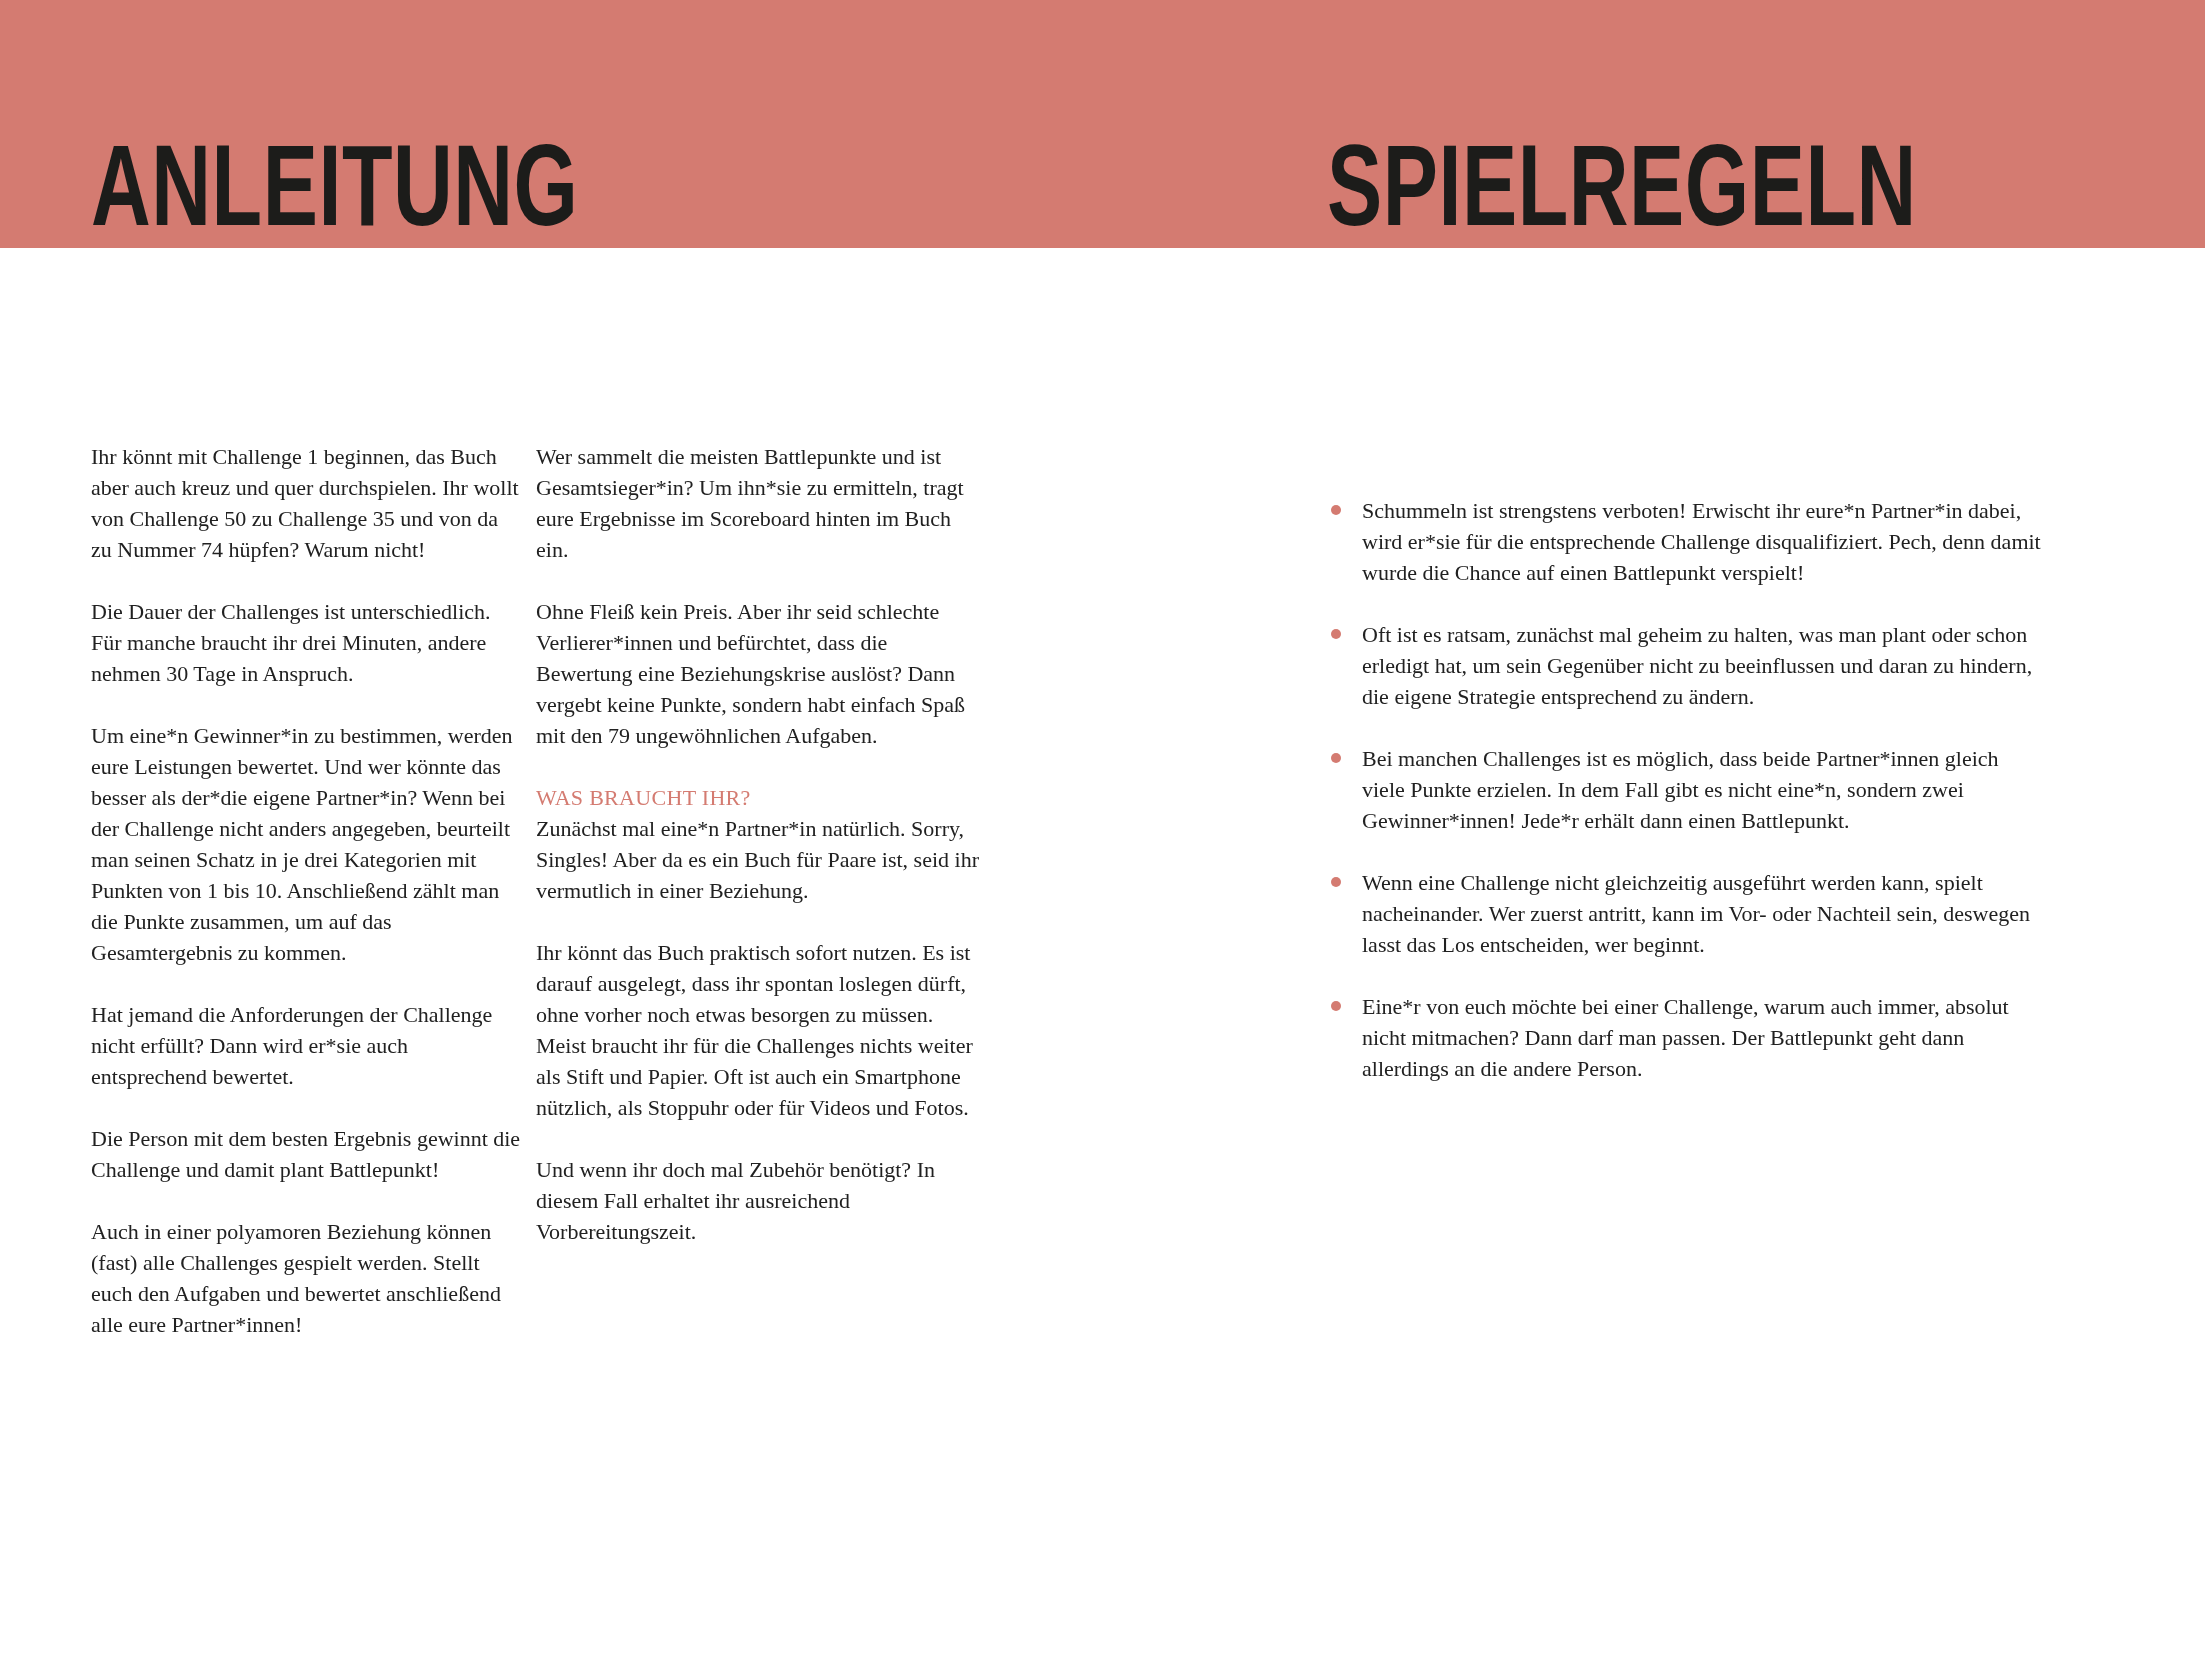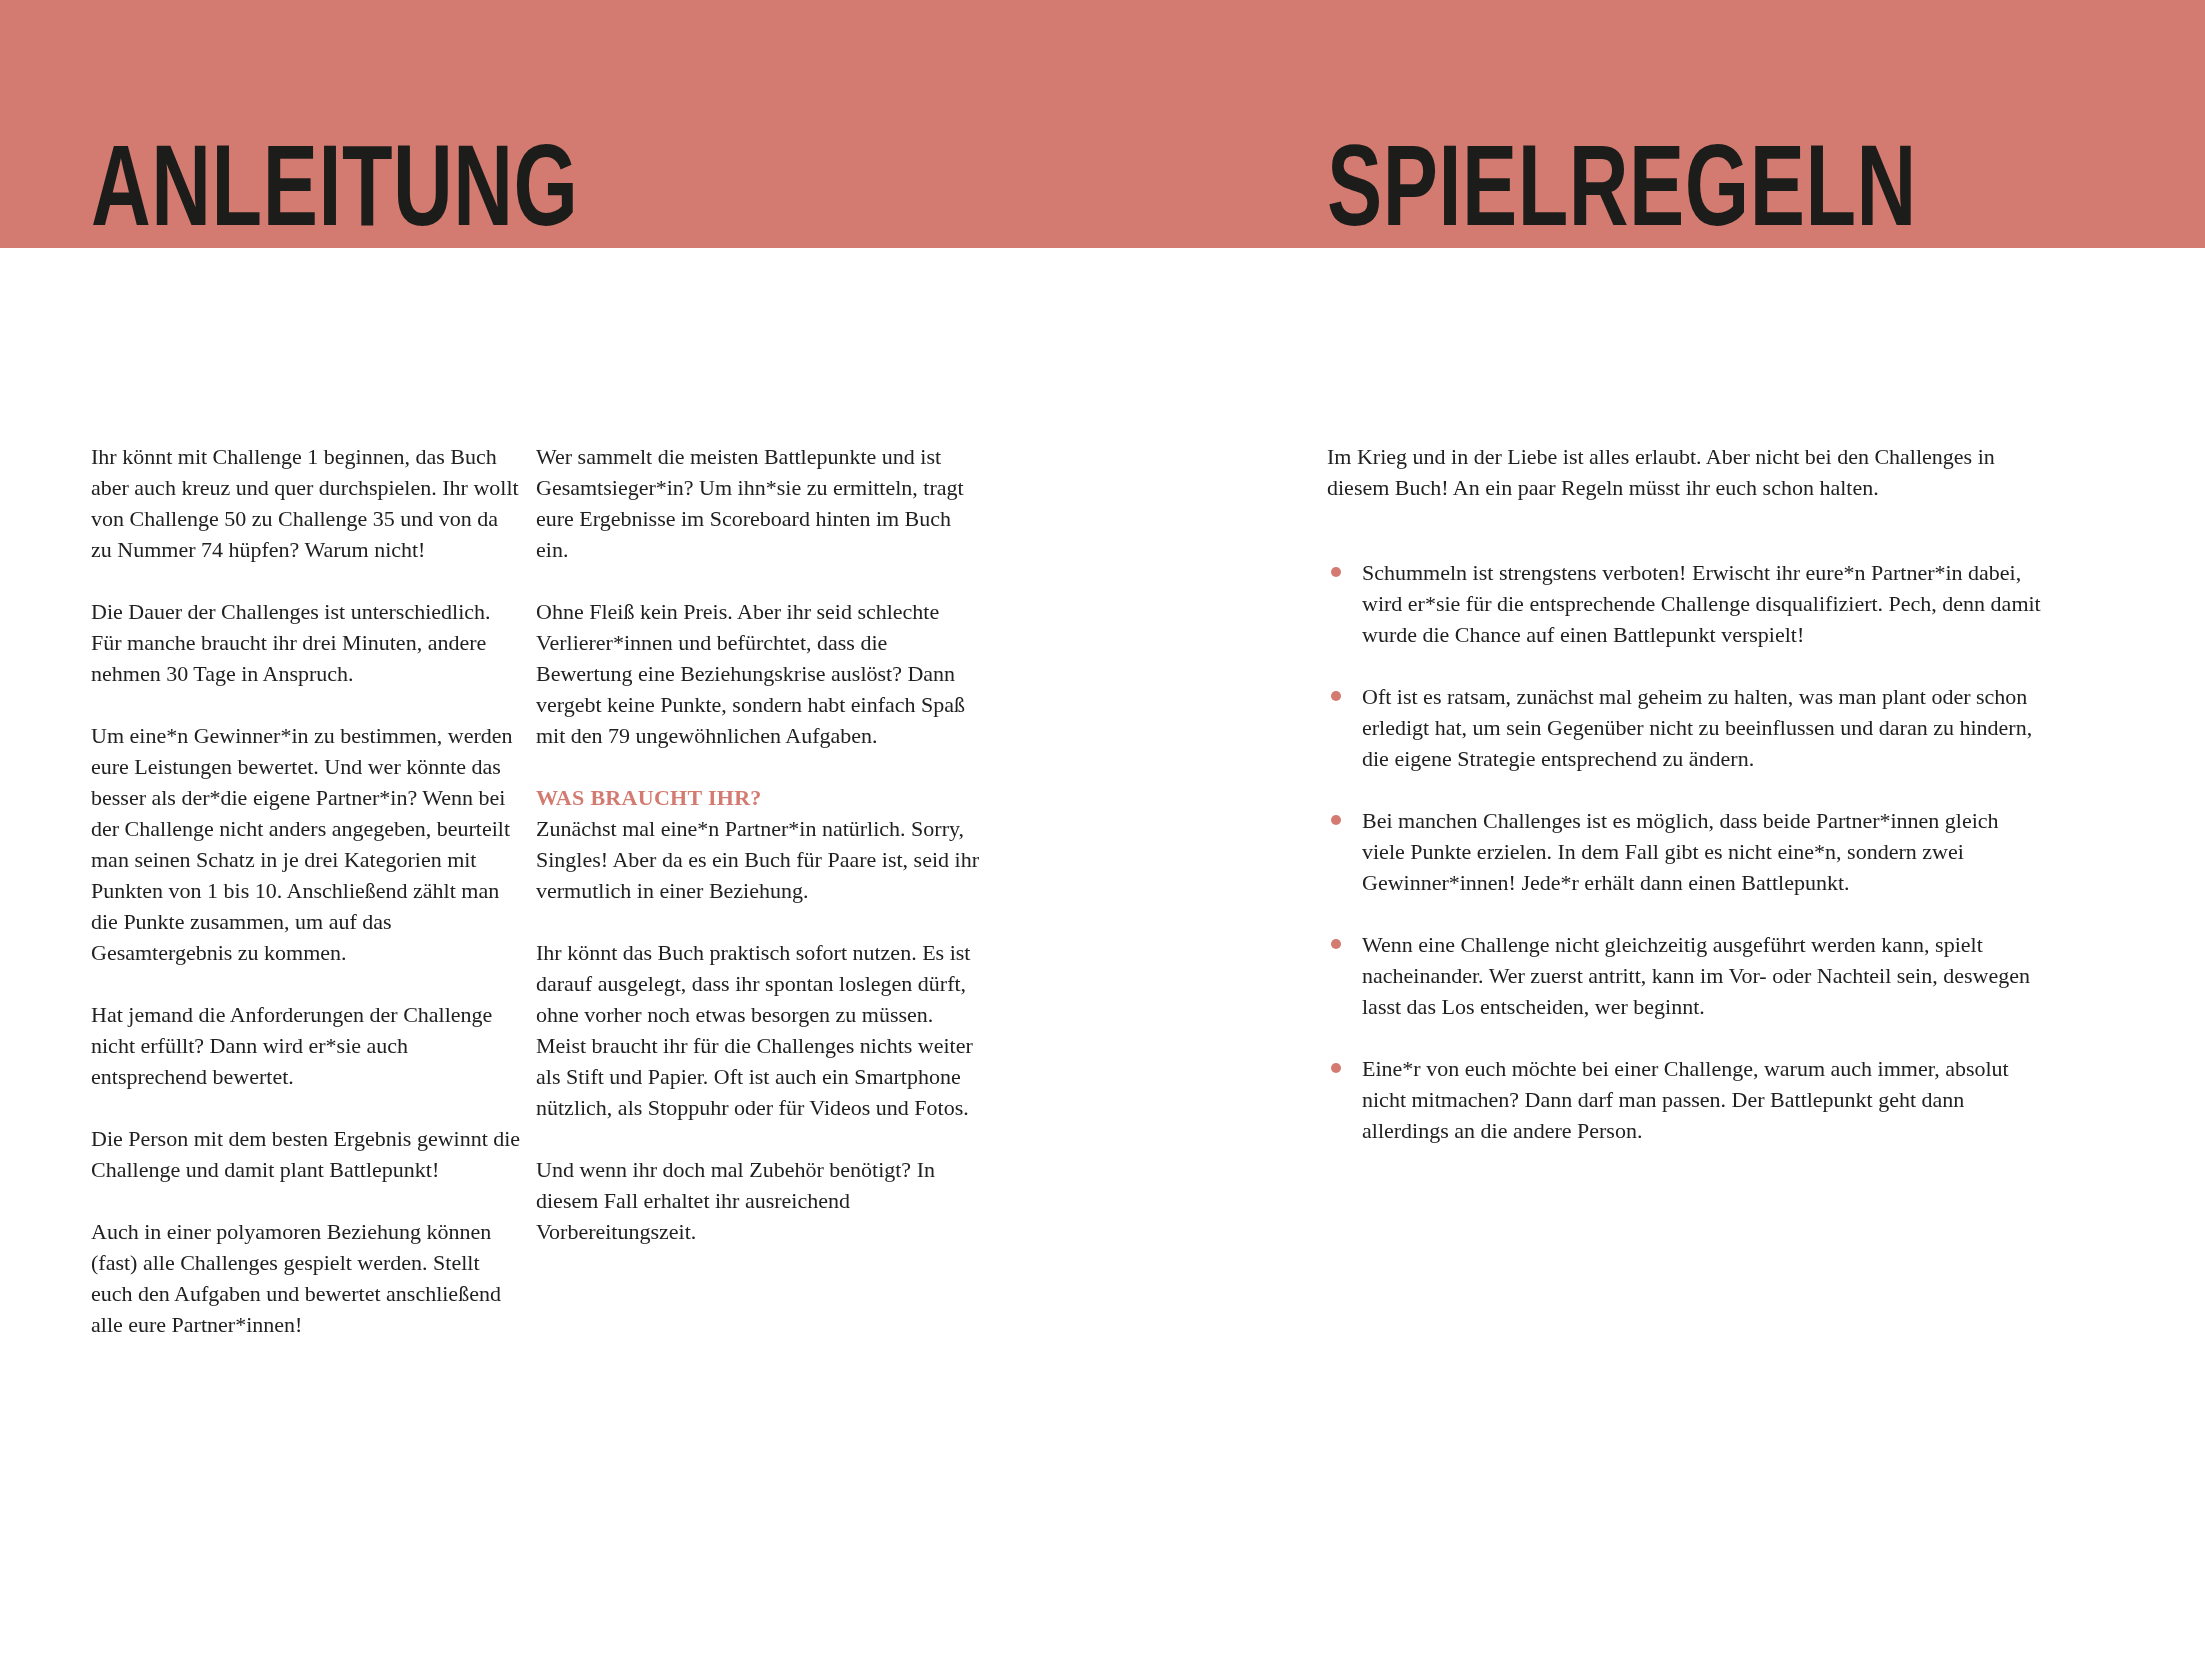--- a/index.html
+++ b/index.html
@@ -50,21 +50,21 @@
     font-size:22px;
     line-height:31px;
   }
   .col p{margin:0 0 31px 0;}
   .col-1{left:91px;width:431px;}
   .col-2{left:536px;width:444px;}
   .col-3{left:1327px;width:718px;}
   .accent-heading{
     margin:0;
     font-family:"Liberation Serif", serif;
-    font-weight:700;
+    font-weight:400;
     font-size:22px;
     line-height:31px;
     color:var(--accent);
     letter-spacing:0.3px;
   }
   
   .rules-list{
     list-style:none;
     margin:54px 0 0 0;
     padding:0;
@@ -107,21 +107,20 @@
   <section class="col col-2">
     <p>Wer sammelt die meisten Battlepunkte und ist Gesamtsieger*in? Um ihn*sie zu ermitteln, tragt eure Ergebnisse im Scoreboard hinten im Buch ein.</p>
     <p>Ohne Fleiß kein Preis. Aber ihr seid schlechte Verlierer*innen und befürchtet, dass die Bewertung eine Beziehungskrise auslöst? Dann vergebt keine Punkte, sondern habt einfach Spaß mit den 79 ungewöhnlichen Aufgaben.</p>
     <h2 class="accent-heading">WAS BRAUCHT IHR?</h2>
     <p>Zunächst mal eine*n Partner*in natürlich. Sorry, Singles! Aber da es ein Buch für Paare ist, seid ihr vermutlich in einer Beziehung.</p>
     <p>Ihr könnt das Buch praktisch sofort nutzen. Es ist darauf ausgelegt, dass ihr spontan loslegen dürft, ohne vorher noch etwas besorgen zu müssen. Meist braucht ihr für die Challenges nichts weiter als Stift und Papier. Oft ist auch ein Smartphone nützlich, als Stoppuhr oder für Videos und Fotos.</p>
     <p>Und wenn ihr doch mal Zubehör benötigt? In diesem Fall erhaltet ihr ausreichend Vorbereitungszeit.</p>
   </section>
 
   <section class="col col-3">
-    <p class="intro">Im Krieg und in der Liebe ist alles erlaubt. Aber nicht bei den Challenges in diesem Buch! An ein paar Regeln müsst ihr euch schon halten.</p>
     <ul class="rules-list">
       <li>
         <span class="bullet-dot"></span>
         <span>Schummeln ist strengstens verboten! Erwischt ihr eure*n Partner*in dabei, wird er*sie für die entsprechende Challenge disqualifiziert. Pech, denn damit wurde die Chance auf einen Battlepunkt verspielt!</span>
       </li>
       <li>
         <span class="bullet-dot"></span>
         <span>Oft ist es ratsam, zunächst mal geheim zu halten, was man plant oder schon erledigt hat, um sein Gegenüber nicht zu beeinflussen und daran zu hindern, die eigene Strategie entsprechend zu ändern.</span>
       </li>
       <li>

